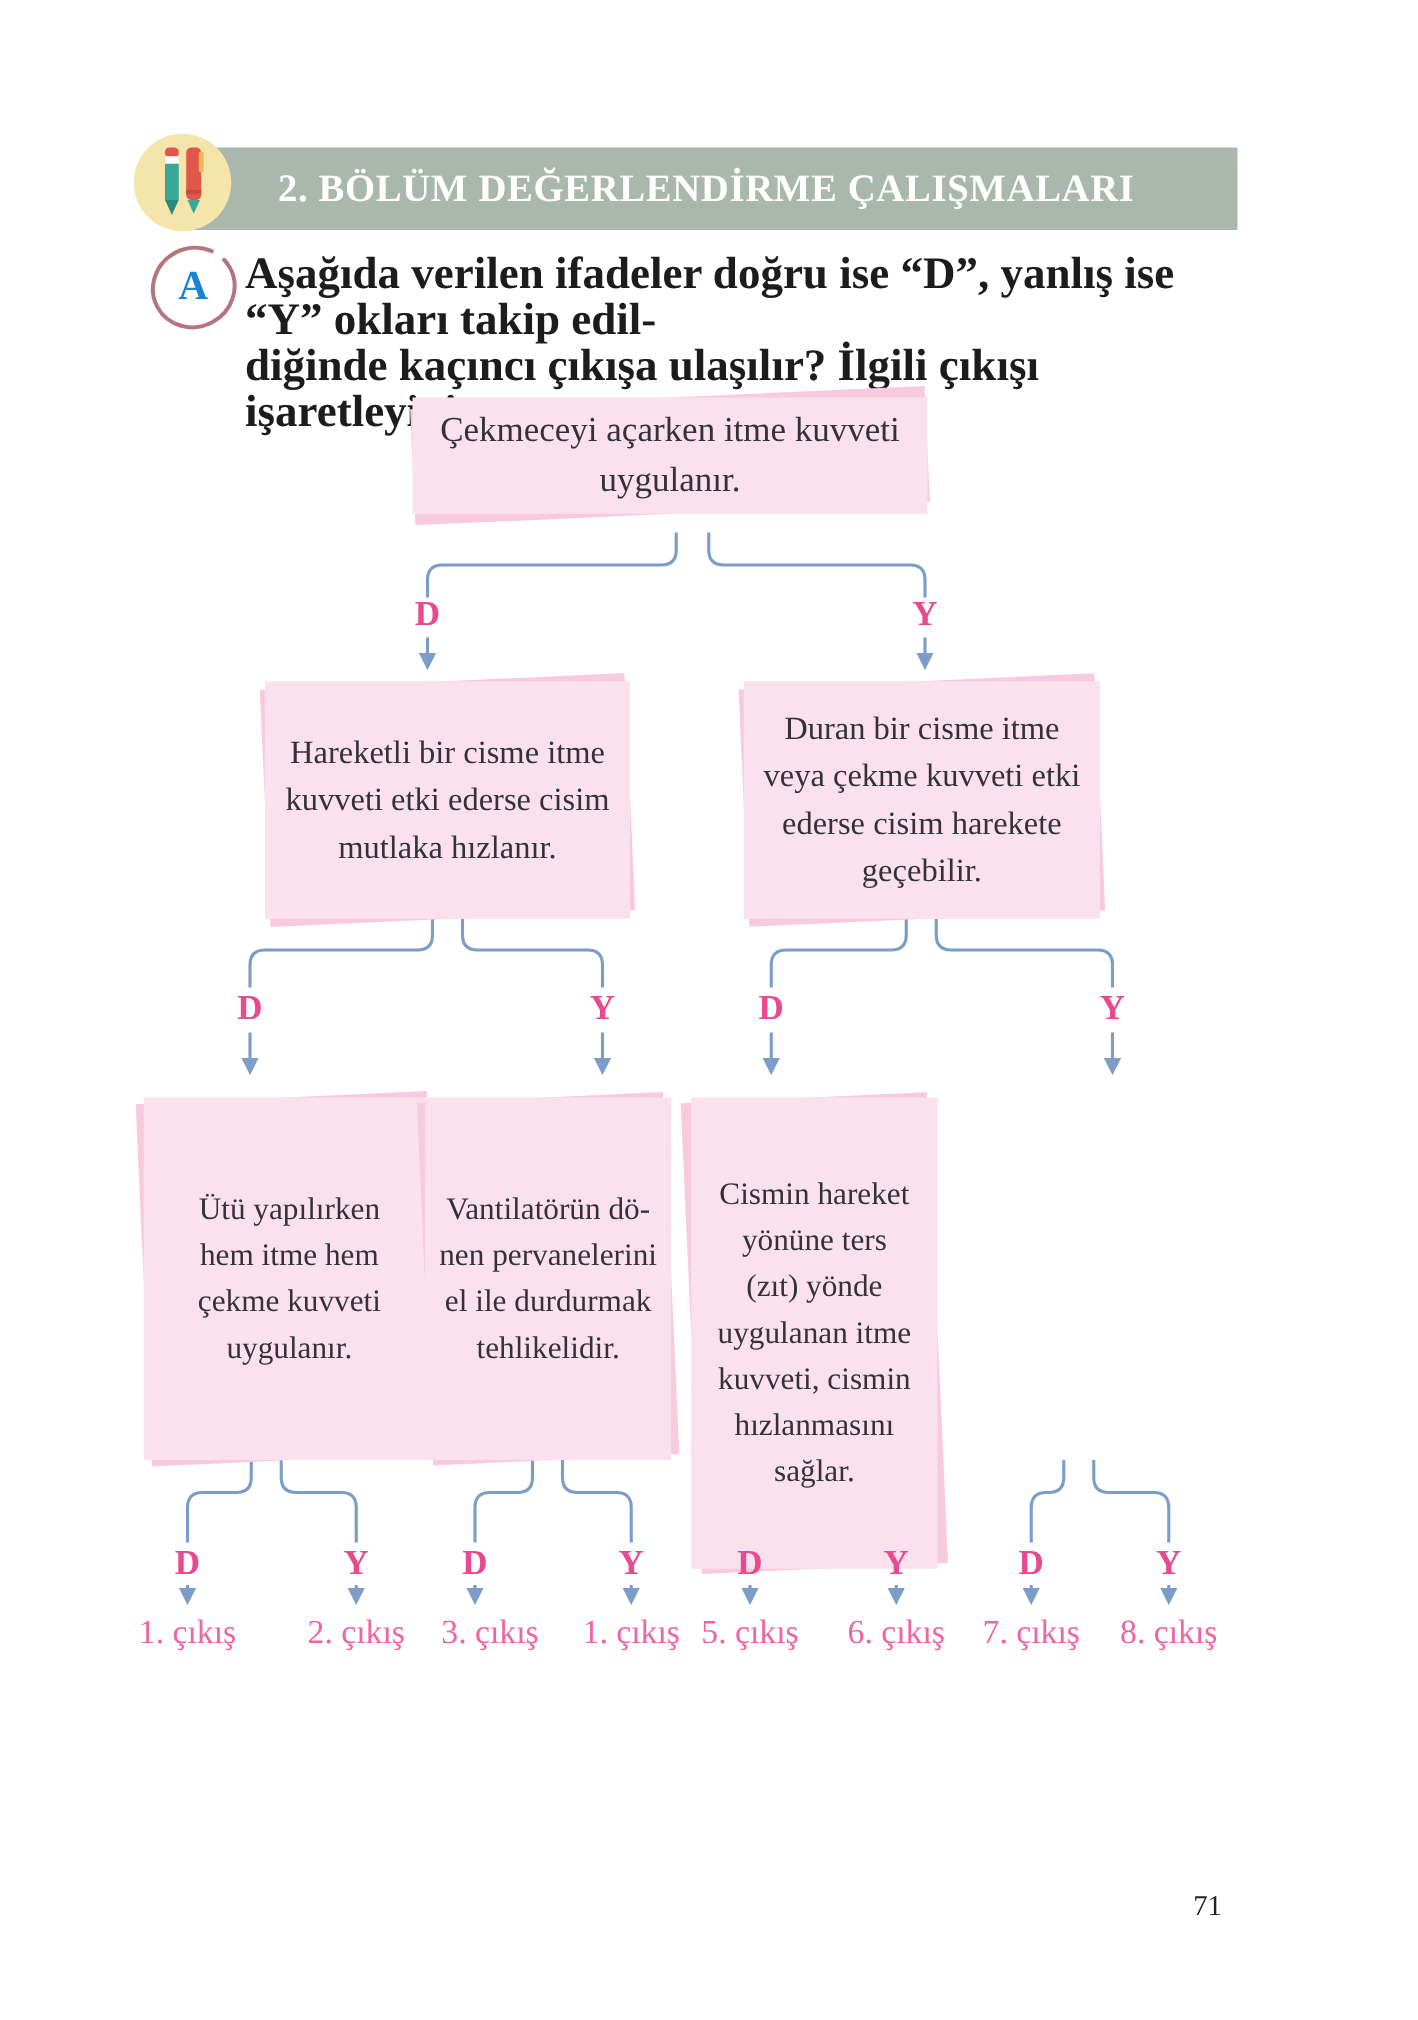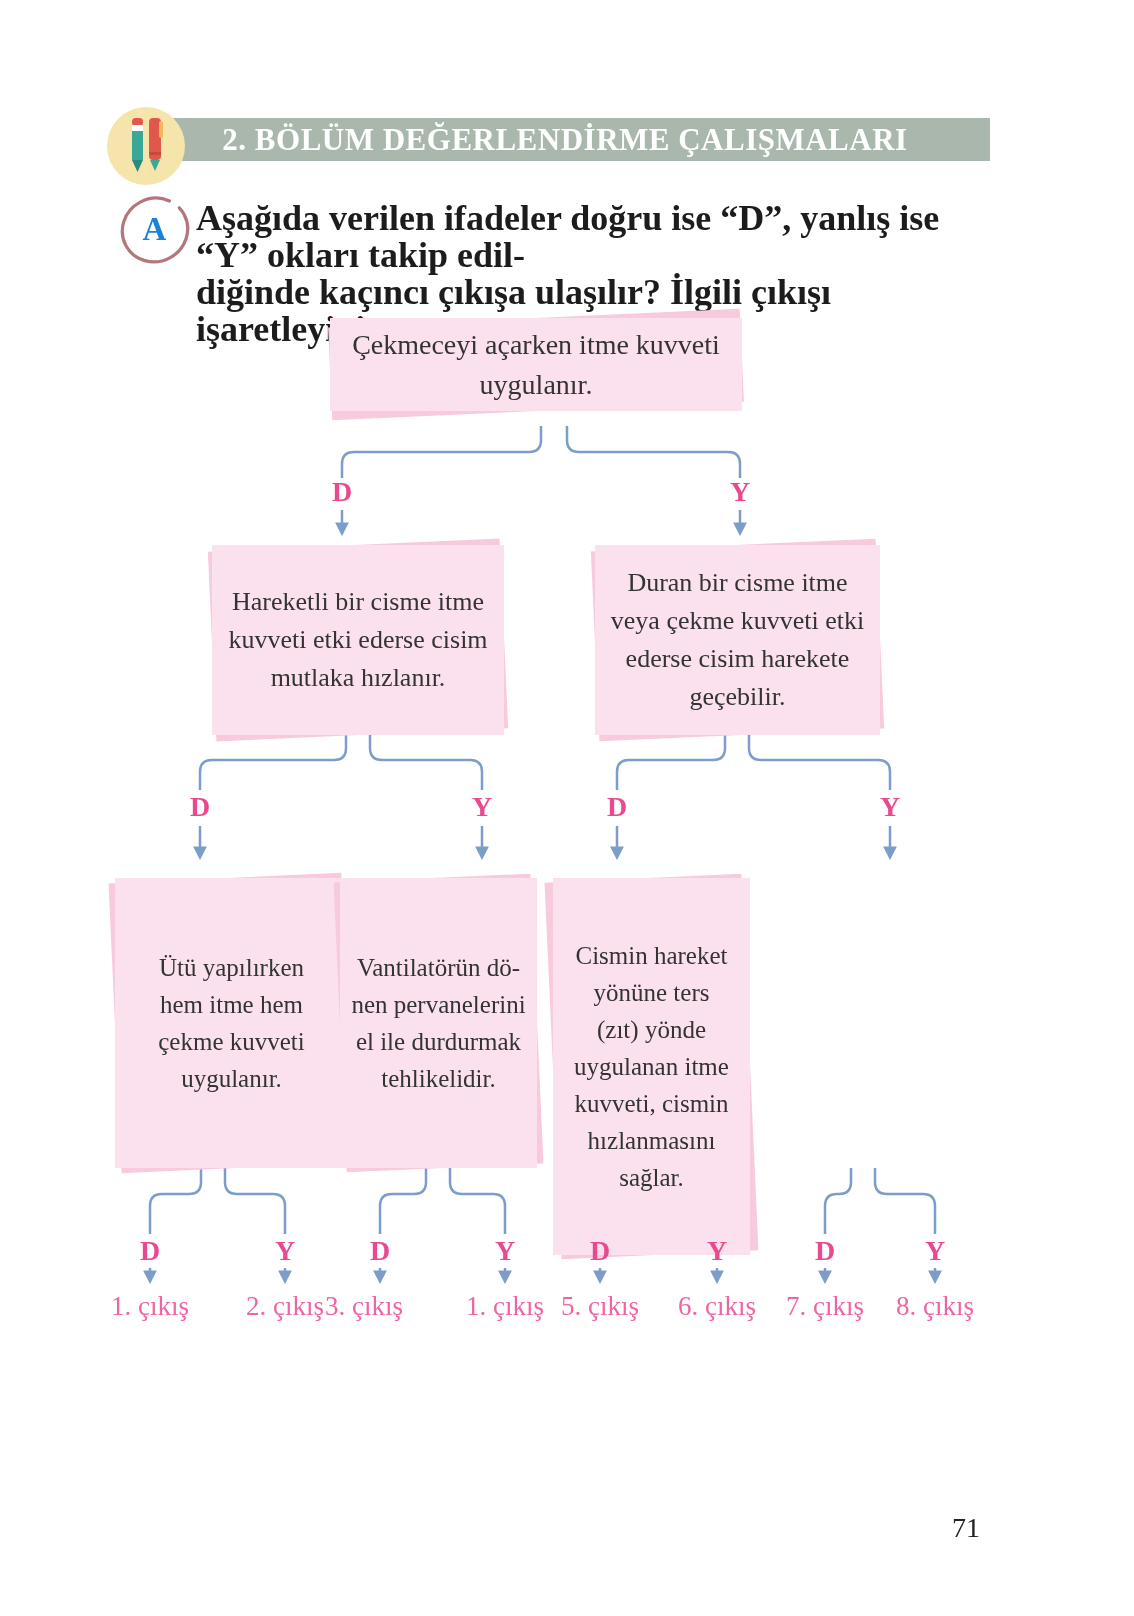--- a/index.html
+++ b/index.html
@@ -2,21 +2,21 @@
 <html><head>
 <meta charset="utf-8">
 <style>
   html,body { margin:0; padding:0; background:#ffffff; }
   .page {
     position:relative; width:1134px; height:1616px; background:#ffffff;
     font-family:"Liberation Serif", serif; overflow:hidden;
   }
   
   .band {
-    position:absolute; left:140px; top:118px; width:850px; height:43px;
+    position:absolute; left:140px; top:118px; width:850px; height:66px;
     background:#a9b7ac; display:flex; align-items:center; justify-content:center;
   }
   .band-title { color:#ffffff; font-weight:bold; font-size:31px; letter-spacing:0.5px; }
   .icon-circle { position:absolute; left:106px; top:106px; width:80px; height:80px; }
   
   .a-badge { position:absolute; left:117px; top:193px; width:76px; height:76px; }
   .a-badge svg { position:absolute; left:0; top:0; }
   .a-letter {
     position:absolute; left:50%; top:50%; transform:translate(-52%,-54%);
     color:#1b83d6; font-weight:bold; font-size:33px;
@@ -40,21 +40,21 @@
   .connectors { position:absolute; left:0; top:290px; pointer-events:none; }
   
   .dy {
     position:absolute; transform:translate(-50%,-50%);
     font-weight:bold; font-size:28px; color:#e8498f;
   }
   .exit {
     position:absolute; transform:translate(-50%,-50%);
     font-size:27px; color:#ef64a4; white-space:nowrap;
   }
-  .pagenum { position:absolute; left:941px; top:1512px; width:50px; text-align:center; font-size:28px; color:#222222; }
+  .pagenum { position:absolute; left:941px; top:1512px; width:50px; text-align:center; font-size:23px; color:#222222; }
 </style>
 </head>
 <body>
 
 <div class="page">
 
   <div class="band">
     <span class="band-title">2. BÖLÜM DEĞERLENDİRME ÇALIŞMALARI</span>
   </div>
   <div class="icon-circle">
@@ -202,21 +202,21 @@
   <div class="dy" style="left:285px; top:1251px;">Y</div>
   <div class="dy" style="left:380px; top:1251px;">D</div>
   <div class="dy" style="left:505px; top:1251px;">Y</div>
   <div class="dy" style="left:600px; top:1251px;">D</div>
   <div class="dy" style="left:717px; top:1251px;">Y</div>
   <div class="dy" style="left:825px; top:1251px;">D</div>
   <div class="dy" style="left:935px; top:1251px;">Y</div>
 
   <div class="exit" style="left:150px; top:1306px;">1. çıkış</div>
   <div class="exit" style="left:285px; top:1306px;">2. çıkış</div>
-  <div class="exit" style="left:364px; top:1306px;">3. çıkış</div>
+  <div class="exit" style="left:392px; top:1306px;">3. çıkış</div>
   <div class="exit" style="left:505px; top:1306px;">1. çıkış</div>
   <div class="exit" style="left:600px; top:1306px;">5. çıkış</div>
   <div class="exit" style="left:717px; top:1306px;">6. çıkış</div>
   <div class="exit" style="left:825px; top:1306px;">7. çıkış</div>
   <div class="exit" style="left:935px; top:1306px;">8. çıkış</div>
 
   <div class="pagenum">71</div>
 </div>
 
 </body></html>

